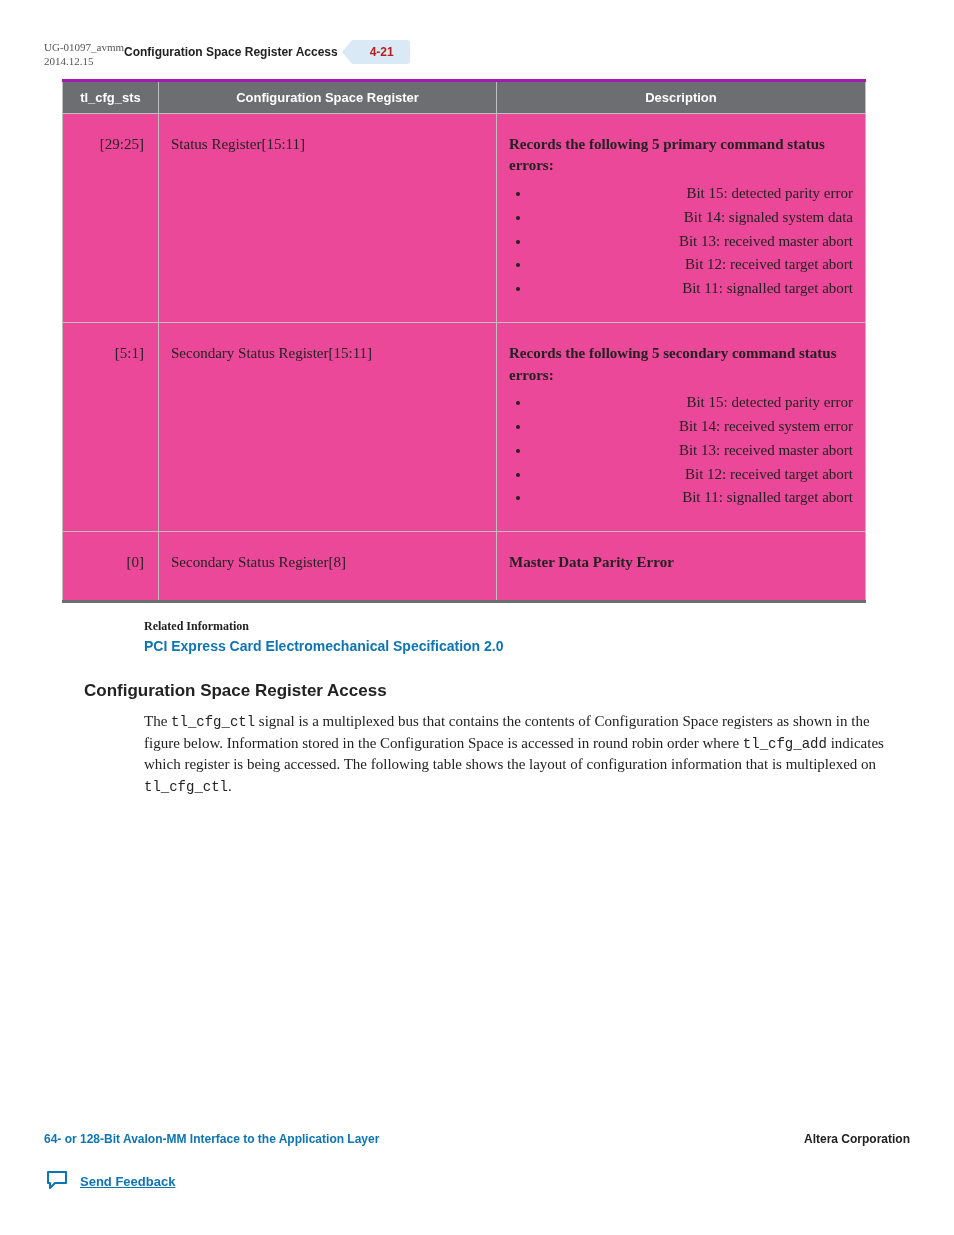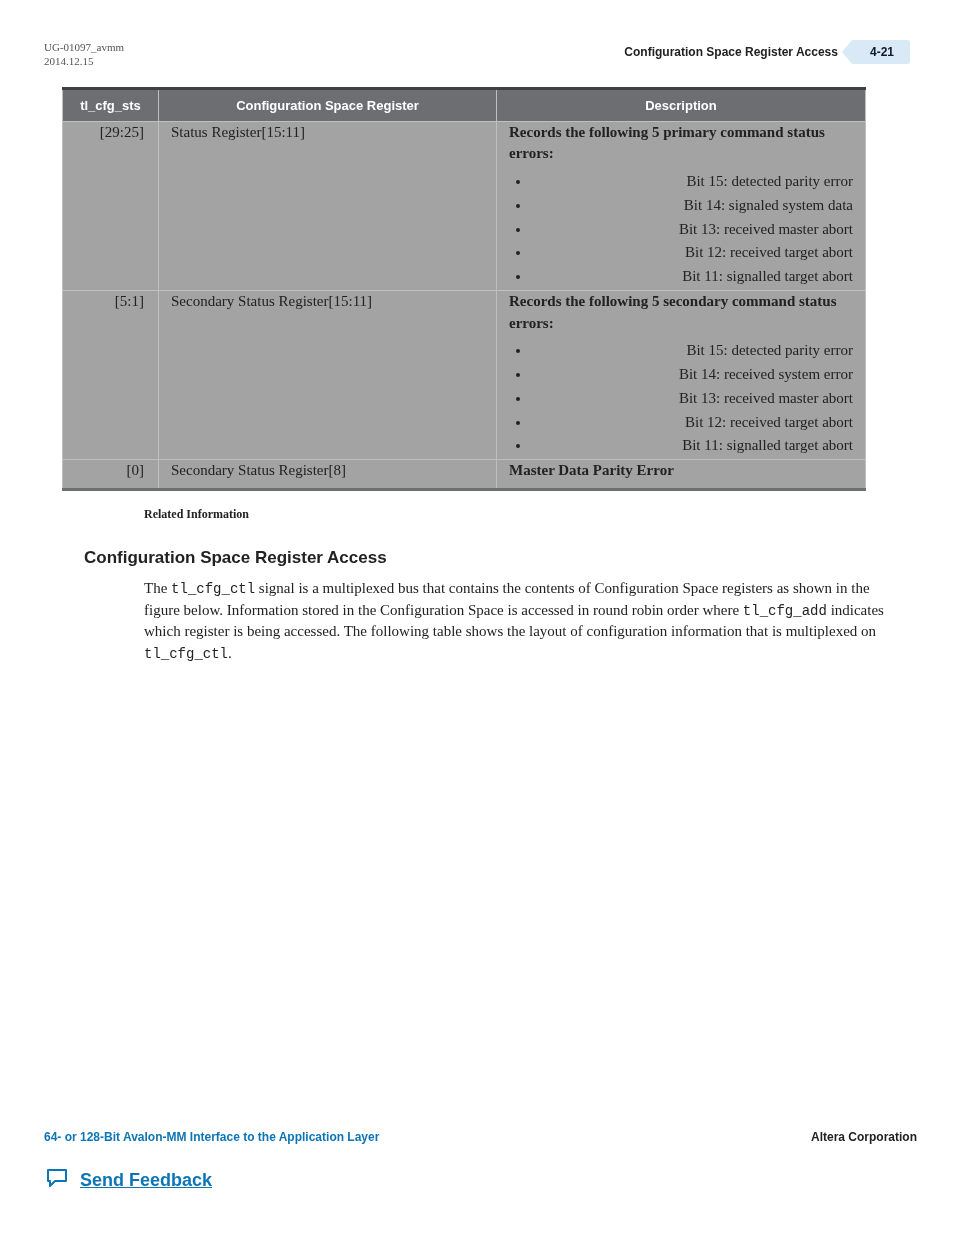--- a/index.html
+++ b/index.html
@@ -8,44 +8,44 @@
     font-size: 15px;
     color: #222;
     background: #fff;
     width: 954px;
     height: 1235px;
     position: relative;
     padding: 40px 44px 40px 44px;
   }
   .header-row {
     display: flex;
-    justify-content: space-between;
+    justify-content: flex-start;
     align-items: flex-start;
-    margin-bottom: 18px;
+    margin-bottom: 10px;
     font-size: 11px;
   }
   .header-left {
     color: #555;
     line-height: 1.3;
   }
   .header-right {
     display: flex;
     align-items: center;
     gap: 0;
   }
   .header-title {
     font-family: "Myriad Pro", Arial, Helvetica, sans-serif;
     font-weight: 700;
     font-size: 12px;
     color: #222;
     padding-right: 14px;
   }
   .page-badge {
     background: #d9eaf6;
-    color: #0f172a;
+    color: #b91c1c;
     font-family: "Myriad Pro", Arial, Helvetica, sans-serif;
     font-weight: 700;
     font-size: 12px;
     padding: 5px 16px 5px 18px;
     position: relative;
     border-top-right-radius: 3px;
     border-bottom-right-radius: 3px;
   }
   .page-badge::before {
     content: "";
@@ -56,38 +56,38 @@
     border-top: 12px solid transparent;
     border-bottom: 12px solid transparent;
     border-right: 10px solid #d9eaf6;
   }
 
   table.reg {
     width: 804px;
     margin-left: 18px;
     border-collapse: collapse;
     font-size: 15px;
-    border-top: 3px solid #404040;
+    border-top: 3px solid #a21caf;
     border-bottom: 3px solid #6d6e71;
   }
   table.reg th {
     background: #6d6e71;
     color: #fff;
     font-family: "Myriad Pro", Arial, Helvetica, sans-serif;
     font-weight: 600;
     font-size: 13px;
     padding: 8px 10px;
     border: 1px solid #bfbfbf;
     text-align: center;
   }
   table.reg td {
     border: 1px solid #bfbfbf;
-    padding: 0 12px;
+    padding: 20px 12px;
     vertical-align: top;
-    background: #a3a3a3;
+    background: #ec4899;
     line-height: 1.45;
   }
   table.reg td.col-bits {
     text-align: right;
     width: 96px;
     padding-right: 14px;
   }
   table.reg td.col-reg { width: 338px; }
   table.reg td p.lead { margin-bottom: 6px; font-weight: bold; }
   table.reg ul {
@@ -131,42 +131,42 @@
   .body-para {
     margin-left: 100px;
     margin-right: 8px;
     line-height: 1.45;
     font-size: 15px;
   }
   .code { font-family: "Courier New", monospace; font-size: 14px; }
 
   .footer {
     position: absolute;
-    left: 44px; right: 37px;
+    left: 44px; right: 44px;
     bottom: 40px;
   }
   .footer-row1 {
     display: flex;
     justify-content: space-between;
     align-items: center;
     font-family: "Myriad Pro", Arial, Helvetica, sans-serif;
     font-size: 12px;
     font-weight: 700;
   }
   .footer-left { color: #0d75b5; }
   .footer-right { color: #222; }
   .feedback {
     margin-top: 22px;
     display: flex;
     align-items: center;
     gap: 10px;
     color: #0d75b5;
     font-family: "Myriad Pro", Arial, Helvetica, sans-serif;
     font-weight: 700;
-    font-size: 18px;
+    font-size: 13px;
   }
   .feedback svg { width: 26px; height: 24px; }
 </style>
 </head>
 <body>
 
 <div class="header-row">
   <div class="header-left">
     <div>UG-01097_avmm</div>
     <div>2014.12.15</div>
@@ -219,20 +219,21 @@
         <td class="col-reg">Secondary Status Register[8]</td>
         <td>
           <p class="lead">Master Data Parity Error</p>
         </td>
       </tr>
     </tbody>
 </table>
 
 <div class="related">
   <div class="related-label">Related Information</div>
+  <a href="#" class="related-link">PCI Express Card Electromechanical Specification 2.0</a>
 </div>
 
 <h2 class="section">Configuration Space Register Access</h2>
 <p class="body-para">
   <span>The </span><span class="code">tl_cfg_ctl</span><span> signal is a multiplexed bus that contains the contents of Configuration Space registers as shown in the figure below. Information stored in the Configuration Space is accessed in round robin order where </span><span class="code">tl_cfg_add</span><span> indicates which register is being accessed. The following table shows the layout of configuration information that is multiplexed on </span><span class="code">tl_cfg_ctl</span><span>.</span>
 </p>
 
 <div class="footer">
   <div class="footer-row1">
     <span class="footer-left">64- or 128-Bit Avalon-MM Interface to the Application Layer</span>

